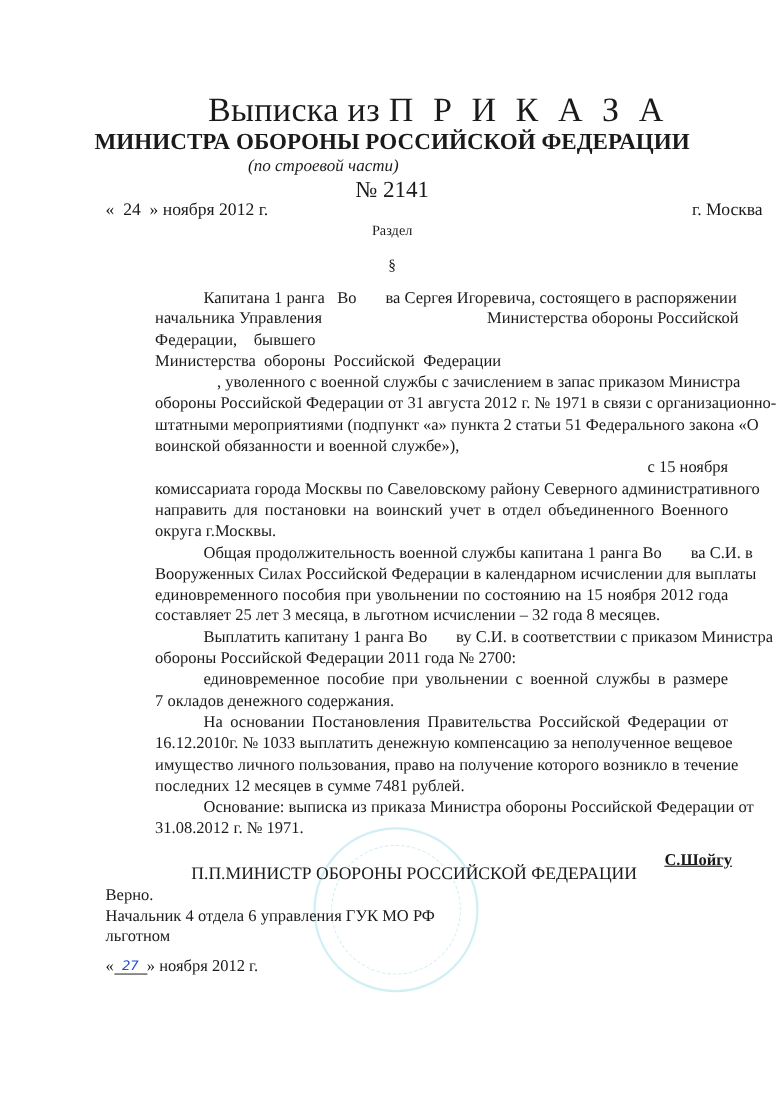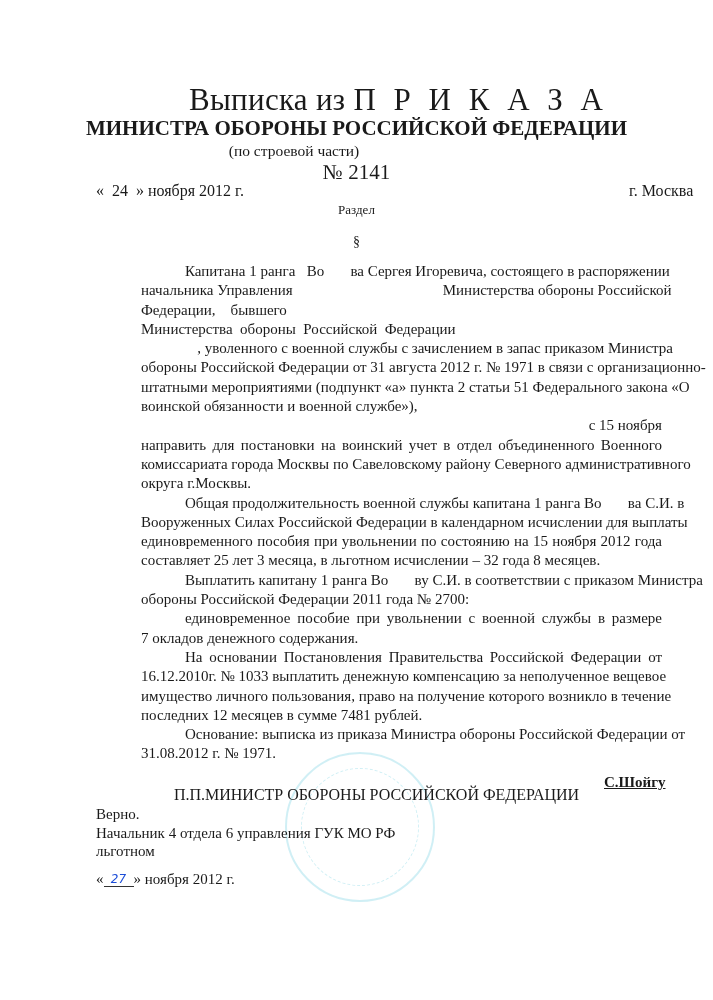--- a/index.html
+++ b/index.html
@@ -11,21 +11,21 @@
   .abs { position: absolute; white-space: nowrap; }
   .title-main {
     left: 0; width: 713px; text-align: center; top: 82px;
     font-size: 31px; font-weight: normal; letter-spacing: 0.3px; padding-left: 42px;
   }
   .title-main .spaced { letter-spacing: 5px; }
   .title-sub {
     left: 0; width: 713px; text-align: center; top: 116px;
     font-size: 21px; font-weight: bold;
   }
-  .title-note { left: 0; width: 588px; text-align: center; top: 142px; font-size: 15.5px; }
+  .title-note { left: 0; width: 588px; text-align: center; top: 142px; font-size: 15.5px; font-style: italic; }
   .order-no { left: 0; width: 713px; text-align: center; top: 160px; font-size: 21px; }
   .date-left { left: 96px; top: 182px; font-size: 16px; }
   .city-right { left: 601px; top: 182px; font-size: 16px; margin-left: 28px; }
   .razdel { left: 0; width: 713px; text-align: center; top: 202px; font-size: 13px; }
   .paragraph-sign { left: 0; width: 713px; text-align: center; top: 234px; font-size: 14px; }
 
   .body-text {
     position: absolute; left: 96px; width: 566px; top: 262px;
     font-size: 15px; line-height: 19.3px; text-align: justify;
   }
@@ -78,22 +78,22 @@
 <div class="body-text">
   <span class="line"><span class="indent"></span><span style="white-space:pre;">Капитана 1 ранга   Во       ва Сергея Игоревича, состоящего в распоряжении</span></span>
   <span class="line"><span style="white-space:pre;">начальника Управления                                        Министерства обороны Российской</span></span>
   <span class="line last"><span style="white-space:pre;">Федерации,    бывшего</span></span>
   <span class="line last"><span style="white-space:pre;">Министерства  обороны  Российской  Федерации</span></span>
   <span class="line"><span style="white-space:pre;">               , уволенного с военной службы с зачислением в запас приказом Министра</span></span>
   <span class="line"><span>обороны Российской Федерации от 31 августа 2012 г.  № 1971 в связи с организационно-</span></span>
   <span class="line"><span>штатными мероприятиями (подпункт «а» пункта 2 статьи 51 Федерального закона «О</span></span>
   <span class="line last"><span>воинской обязанности и военной службе»),</span></span>
   <span class="line right"><span>с 15 ноября</span></span>
+  <span class="line"><span>комиссариата города Москвы  по Савеловскому району Северного административного</span></span>
   <span class="line"><span>направить для постановки на воинский учет в отдел  объединенного Военного</span></span>
-  <span class="line"><span>комиссариата города Москвы  по Савеловскому району Северного административного</span></span>
   <span class="line last"><span>округа г.Москвы.</span></span>
   <span class="line"><span class="indent"></span><span style="white-space:pre;">Общая продолжительность военной службы капитана 1 ранга Во       ва С.И. в</span></span>
   <span class="line"><span>Вооруженных Силах  Российской Федерации в календарном исчислении для выплаты</span></span>
   <span class="line"><span>единовременного пособия при увольнении по состоянию на 15 ноября 2012 года</span></span>
   <span class="line last"><span>составляет 25 лет 3 месяца, в льготном исчислении – 32 года 8 месяцев.</span></span>
   <span class="line"><span class="indent"></span><span style="white-space:pre;">Выплатить капитану 1 ранга Во       ву С.И. в соответствии с приказом Министра</span></span>
   <span class="line last"><span>обороны Российской Федерации 2011 года № 2700:</span></span>
   <span class="line"><span class="indent"></span><span>единовременное пособие при увольнении с военной службы в размере</span></span>
   <span class="line last"><span>7 окладов  денежного содержания.</span></span>
   <span class="line"><span class="indent"></span><span>На основании Постановления Правительства Российской Федерации от</span></span>

